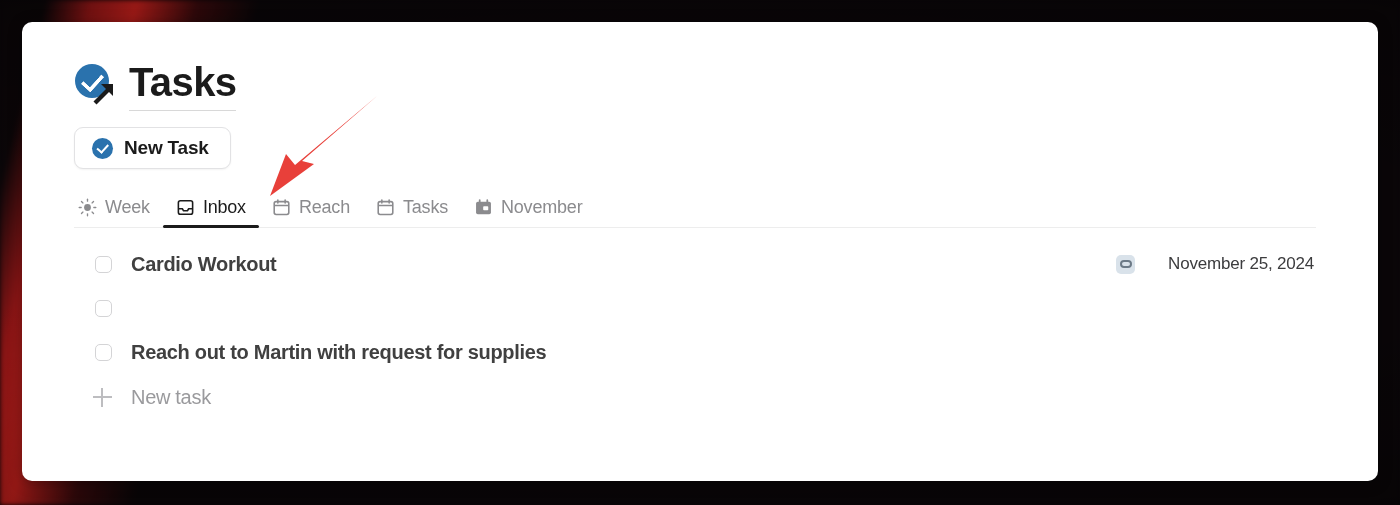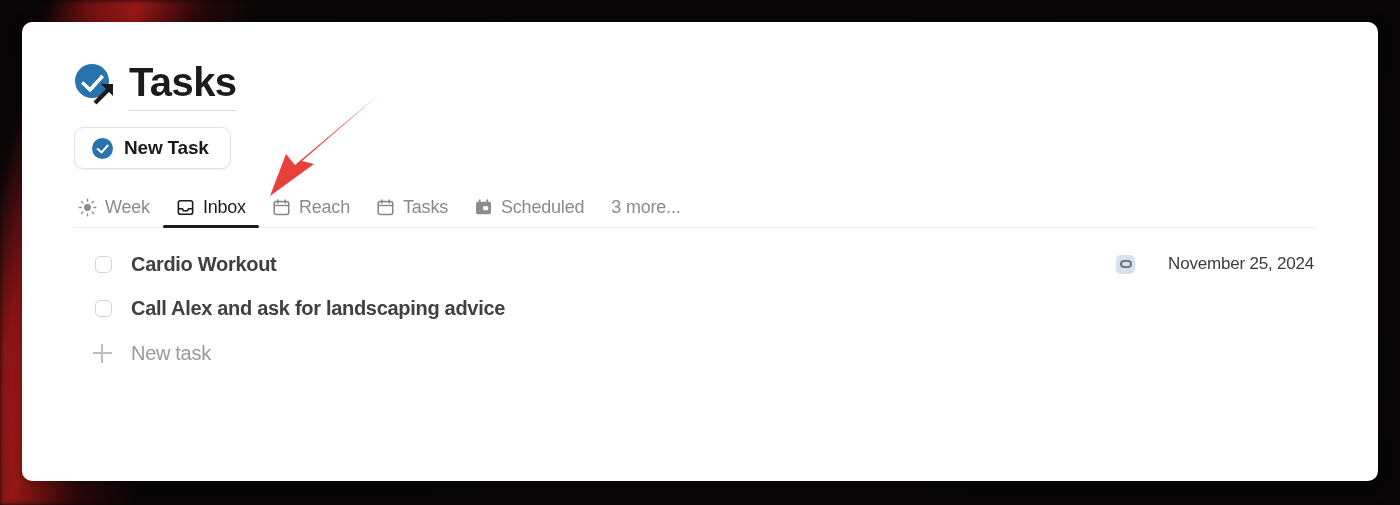--- a/index.html
+++ b/index.html
@@ -377,46 +377,46 @@
         <span>Tasks</span>
       </div>
 
       <div class="tab">
         <svg class="ticon" viewBox="0 0 24 24">
           <rect x="2.6" y="4.8" width="18.8" height="15.6" rx="2.2" fill="#8b8b8e"></rect>
           <rect x="11.6" y="10.4" width="6.4" height="5.2" rx="1" fill="#ffffff"></rect>
           <line x1="7.2" y1="2.6" x2="7.2" y2="6.2" stroke="#8b8b8e" stroke-width="2.2" stroke-linecap="round"></line>
           <line x1="16.8" y1="2.6" x2="16.8" y2="6.2" stroke="#8b8b8e" stroke-width="2.2" stroke-linecap="round"></line>
         </svg>
-        <span>Scheduled</span>
-      </div>
-
-
-      <div class="tab more">
-        <span>3 more...</span>
-      </div>
+        <span>November</span>
+      </div>
+
+
     </div>
 
     
     <div class="task-list">
 
       <div class="task-row">
         <span class="checkbox"></span>
         <span class="task-title">Cardio Workout</span>
         <span class="task-right">
           <span class="repeat-icon"></span>
           <span class="task-date">November 25, 2024</span>
         </span>
       </div>
 
       <div class="task-row">
         <span class="checkbox"></span>
-        <span class="task-title">Call Alex and ask for landscaping advice</span>
-      </div>
-
+      </div>
+
+      <div class="task-row">
+        <span class="checkbox"></span>
+        <span class="task-title">Reach out to Martin with request for supplies</span>
+      </div>
 
       <div class="addrow">
         <span class="plus"></span>
         <span class="lbl">New task</span>
       </div>
     </div>
 
   </div>
 </div>
 

